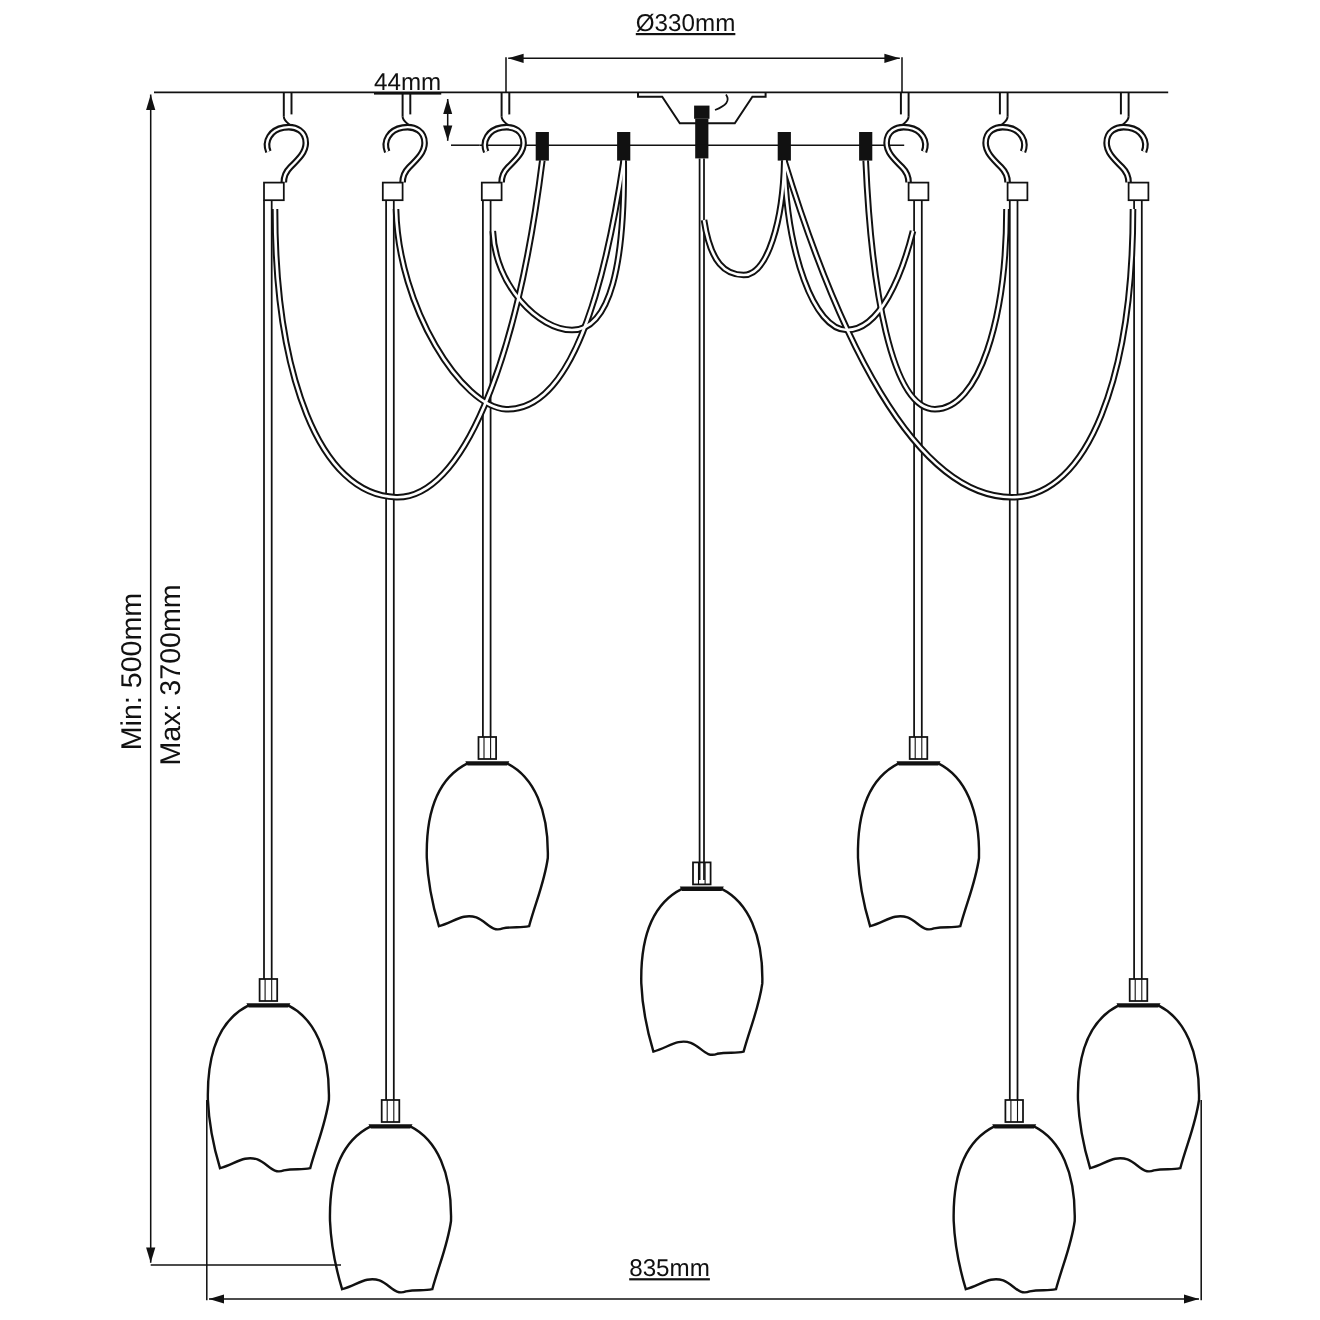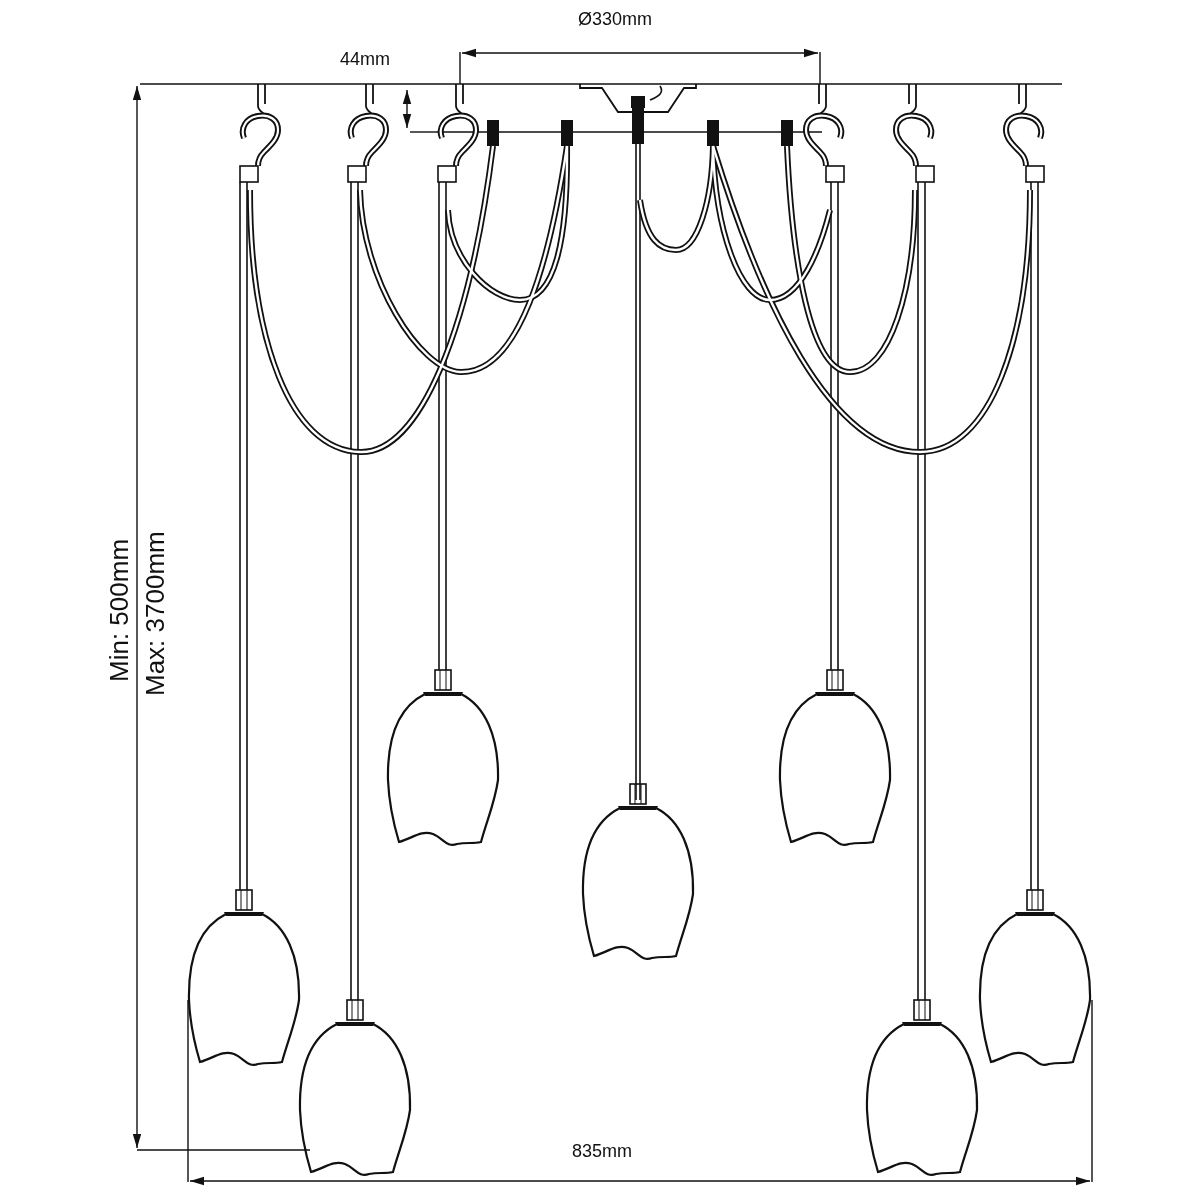--- a/index.html
+++ b/index.html
@@ -1,18 +1,18 @@
 <!DOCTYPE html>
 <html><head>
   <meta charset="utf-8">
   <style>
     html, body { margin: 0; padding: 0; background: #ffffff; }
     body { width: 1200px; height: 1200px; position: relative; overflow: hidden; font-family: "Liberation Sans", sans-serif; }
     svg { position: absolute; left: 0; top: 0; }
-    .dim-text { position: absolute; font-family: "Liberation Sans", sans-serif; font-size: 18px; color: #111; white-space: nowrap; line-height: 1; }
+    .dim-text { position: absolute; font-family: "Liberation Sans", sans-serif; font-size: 22px; color: #111; white-space: nowrap; line-height: 1; text-decoration: underline; }
     .vert-text { position: absolute; font-family: "Liberation Sans", sans-serif; font-size: 26px; color: #111; white-space: nowrap; line-height: 30px; transform-origin: left top; transform: rotate(-90deg); }
   </style>
 </head>
 <body>
 
 <svg id="drawing" width="1200" height="1200" viewBox="0 0 1200 1200" xmlns="http://www.w3.org/2000/svg">
   <defs>
     <marker id="arrow" viewBox="0 0 10 10" refX="10" refY="5" markerWidth="10" markerHeight="10" orient="auto-start-reverse">
       <path d="M0,2 L10,5 L0,8 Z" fill="#111"></path>
     </marker>
@@ -131,16 +131,16 @@
 
   <line x1="137" y1="86" x2="137" y2="1148" stroke="#111" stroke-width="1.4" marker-start="url(#arrow)" marker-end="url(#arrow)"></line>
   <line x1="137" y1="1150" x2="310" y2="1150" stroke="#111" stroke-width="1.4"></line>
 
   <line x1="188" y1="1000" x2="188" y2="1182" stroke="#111" stroke-width="1.4"></line>
   <line x1="1092" y1="1000" x2="1092" y2="1182" stroke="#111" stroke-width="1.4"></line>
   <line x1="190" y1="1181" x2="1090" y2="1181" stroke="#111" stroke-width="1.4" marker-start="url(#arrow)" marker-end="url(#arrow)"></line>
 </svg>
 
 <div class="dim-text" style="left:578px; top:10px;">Ø330mm</div>
-<div class="dim-text" style="left:340px; top:50px;">44mm</div>
+<div class="dim-text" style="left:340px; top:64px;">44mm</div>
 <div class="dim-text" style="left:572px; top:1142px;">835mm</div>
 <div class="vert-text" style="left:104px; top:682px;">Min: 500mm</div>
 <div class="vert-text" style="left:140px; top:696px;">Max: 3700mm</div>
 
 </body></html>

